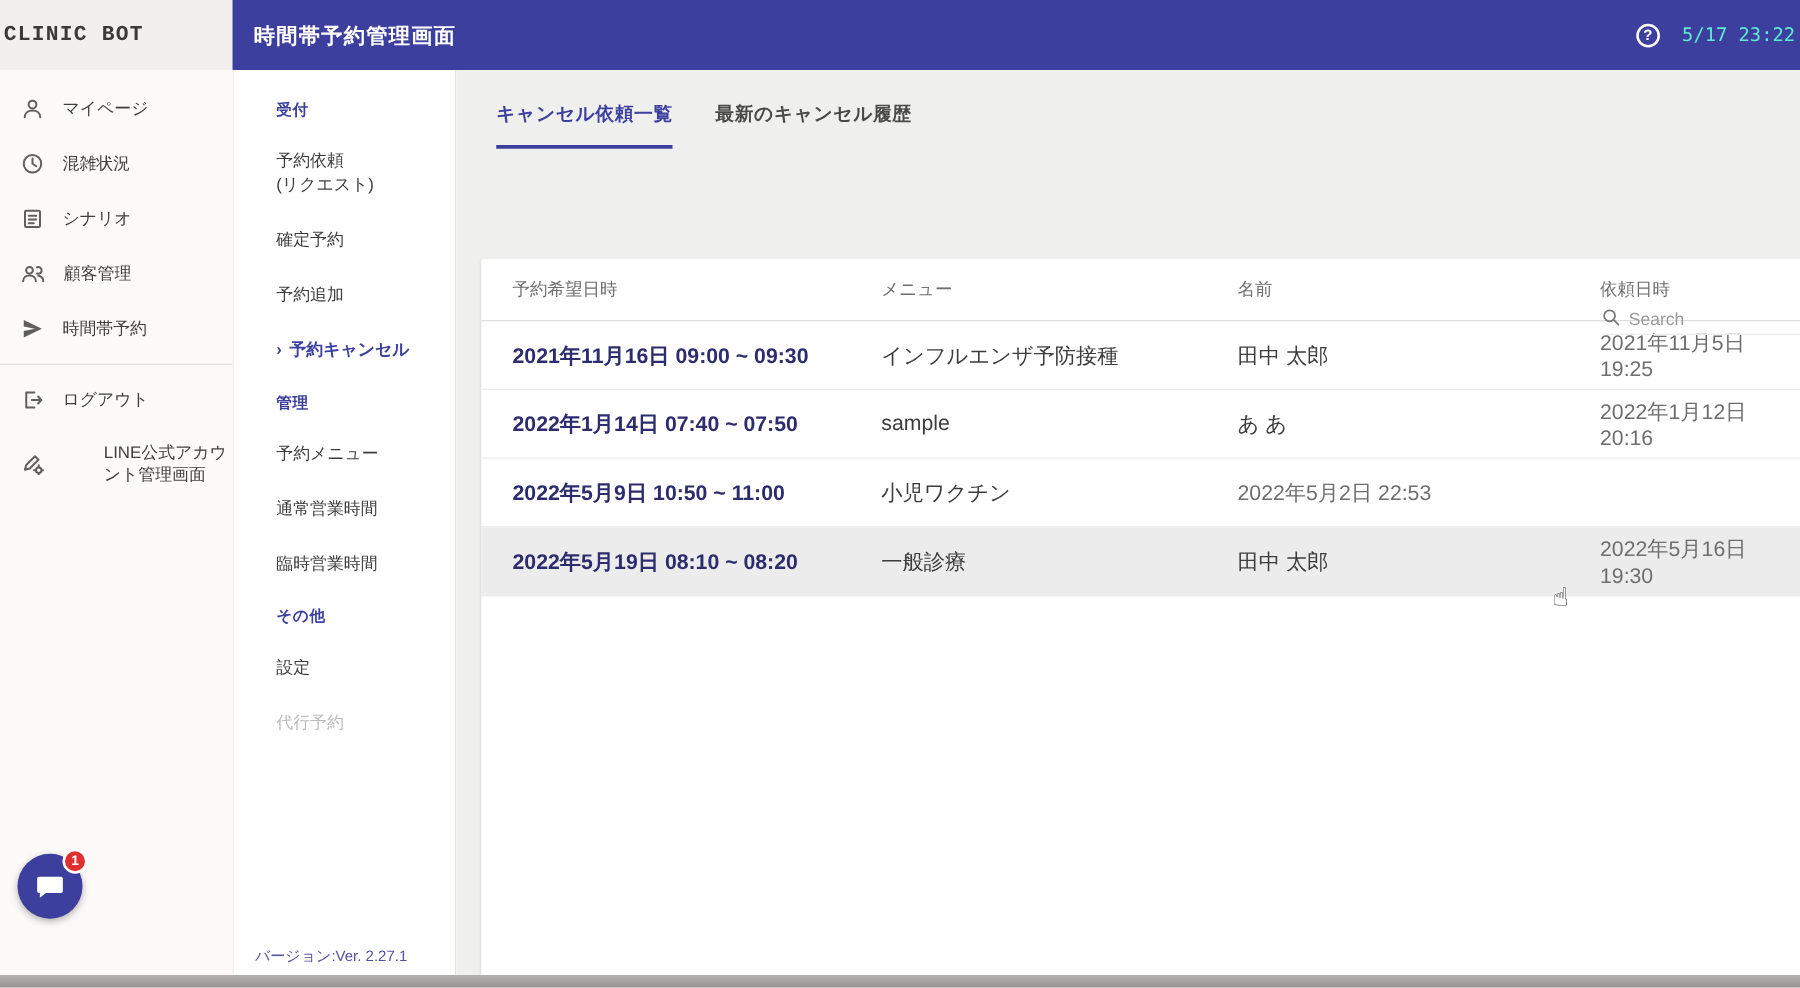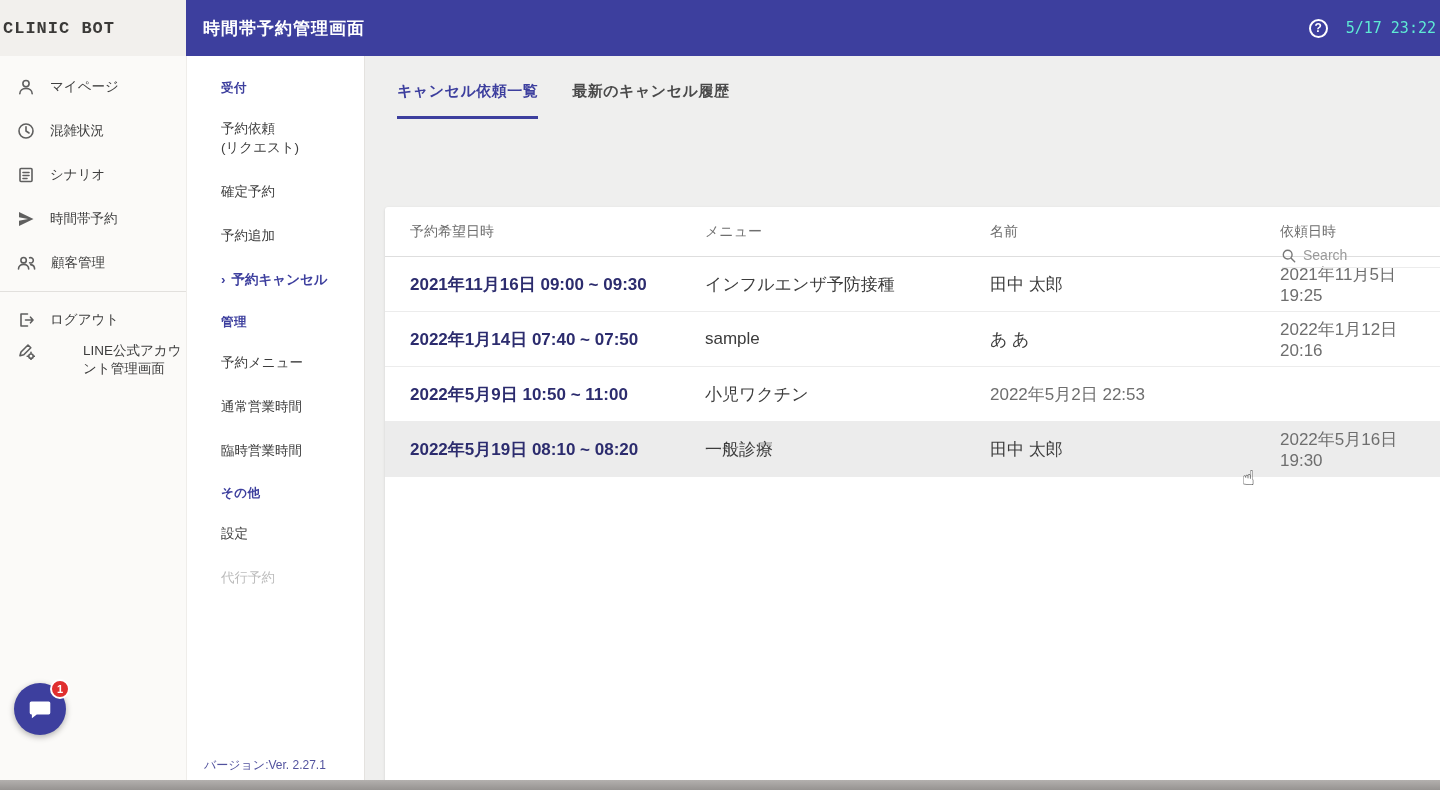--- a/index.html
+++ b/index.html
@@ -16,21 +16,21 @@
   .help-circle { width:19px; height:19px; border:2px solid #fff; border-radius:50%;
     color:#fff; font-size:12px; font-weight:bold; display:flex; align-items:center; justify-content:center; cursor:pointer; }
   .header-time { color:#5eead4; font-size:15px; font-family:"DejaVu Sans Mono",monospace; white-space:nowrap; }
 
   
   .sidebar { position:absolute; top:56px; left:0; bottom:10px; width:186px; background:#fbfaf8; }
   .nav-list { padding-top:9px; }
   .nav-item { height:44px; display:flex; align-items:center; gap:15px; padding-left:17px;
     font-size:13.5px; color:#3e3e3e; cursor:pointer; }
   .nav-item svg { flex:0 0 auto; }
-  .nav-item.two-line { height:58px; align-items:flex-start;gap:48px; }
+  .nav-item.two-line { height:58px; align-items:center;gap:48px; }
   .nav-item.two-line .nav-label { width:118px; line-height:18px; }
   .nav-divider { height:1px; background:#e2e0dd; margin:6px 0; }
   .fab { position:absolute; left:14px; bottom:45px; width:52px; height:52px; border-radius:50%;
     background:#3d3f9e; display:flex; align-items:center; justify-content:center; cursor:pointer;
     box-shadow:0 2px 6px rgba(0,0,0,.3); }
   .fab-badge { position:absolute; top:-4px; right:-4px; width:20px; height:20px; background:#e02f2f;
     border:2px solid #fff; border-radius:50%; color:#fff; font-size:11px; font-weight:bold;
     display:flex; align-items:center; justify-content:center; }
 
   
@@ -46,21 +46,21 @@
   .version { position:absolute; left:17px; bottom:6px; font-size:12px; color:#52529e; white-space:nowrap; }
 
   
   .main { position:absolute; top:56px; left:365px; right:0; bottom:10px; background:#efefee; overflow:hidden; }
   .tabs { display:flex; gap:34px; padding:26px 0 0 32px; }
   .tab { font-size:15px; font-weight:bold; color:#4a4a4a; padding-bottom:15px; cursor:pointer; letter-spacing:.5px; }
   .tab.active { color:#3d3f9e; border-bottom:3px solid #3d3f9e; }
 
   .card { position:relative; margin:26px 0 0 20px; background:#fff; border-radius:3px 0 0 0;
     box-shadow:0 1px 3px rgba(0,0,0,.13); height:calc(100% - 89px); }
-  .search-box { position:absolute; top:40px; right:0; width:158px; display:flex; align-items:flex-end;
+  .search-box { position:absolute; top:40px; right:0; width:158px; display:flex; align-items:flex-start;
     gap:7px; padding-bottom:4px; border-bottom:1px solid #ececec; }
   .search-box input { border:none; outline:none; font-size:14px; color:#555; width:110px; background:transparent; }
   .search-box input::placeholder { color:#9a9a9a; }
 
   .table { margin-top:88px; }
   .t-row { display:grid; grid-template-columns:295px 285px 290px 1fr; align-items:center; padding-left:25px; }
   .t-head { height:50px; border-bottom:1px solid #dedede; color:#6e6e6e; font-size:14px; }
   .t-data { height:55px; border-bottom:1px solid #ececec; font-size:17px; color:#3c3c3c; cursor:pointer; }
   .t-data .c-date { font-weight:bold; color:#2c2c6e; }
   .t-data .c-req { color:#6e6e6e; }
@@ -111,34 +111,34 @@
 
     <div class="nav-item">
       <svg class="icon" width="18" height="18" viewBox="0 0 18 18">
         <rect x="3" y="2.5" width="12" height="13" rx="1"></rect>
           <path d="M6 6.5h6 M6 9.5h6 M6 12.5h4"></path>
       </svg>
       <span class="nav-label">シナリオ</span>
     </div>
 
     <div class="nav-item">
-      <svg class="icon" width="18" height="18" viewBox="0 0 18 18" style="fill:#5f5f5f;stroke:none">
-        <path d="M2 16 L16.5 9 L2 2 L2 7.2 L11 9 L2 10.8 Z"></path>
-      </svg>
-      <span class="nav-label">時間帯予約</span>
-    </div>
-
-    <div class="nav-item">
       <svg class="icon" width="19" height="18" viewBox="0 0 19 18">
         <circle cx="6.6" cy="6.2" r="2.7"></circle>
           <path d="M1.5 15c0-2.9 2.3-4.6 5.1-4.6s5.1 1.7 5.1 4.6"></path>
         <path d="M12.6 3.8 a2.7 2.7 0 1 1 0 5"></path>
           <path d="M13.6 10.6c2.4.3 4 1.9 4 4.4"></path>
       </svg>
       <span class="nav-label">顧客管理</span>
+    </div>
+
+    <div class="nav-item">
+      <svg class="icon" width="18" height="18" viewBox="0 0 18 18" style="fill:#5f5f5f;stroke:none">
+        <path d="M2 16 L16.5 9 L2 2 L2 7.2 L11 9 L2 10.8 Z"></path>
+      </svg>
+      <span class="nav-label">時間帯予約</span>
     </div>
 
     <div class="nav-divider"></div>
 
     <div class="nav-item">
       <svg class="icon" width="18" height="18" viewBox="0 0 18 18">
         <path d="M10.5 3 H4 v12 h6.5"></path>
           <path d="M8.5 9 h7.5 M13.5 6.2 16 9 l-2.5 2.8"></path>
       </svg>
       <span class="nav-label">ログアウト</span>

